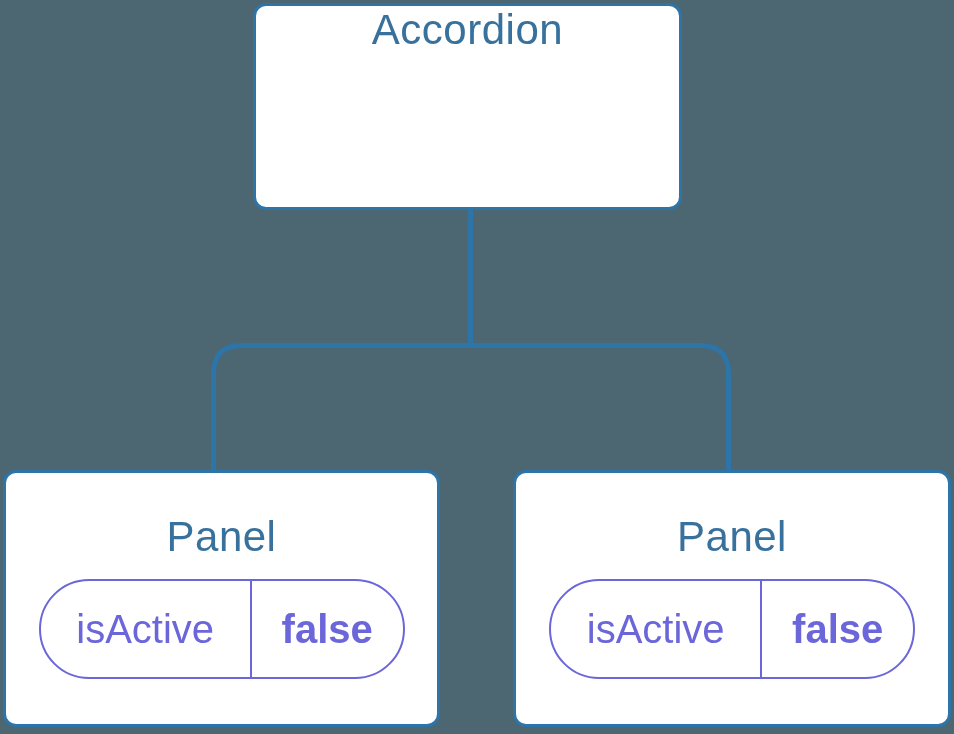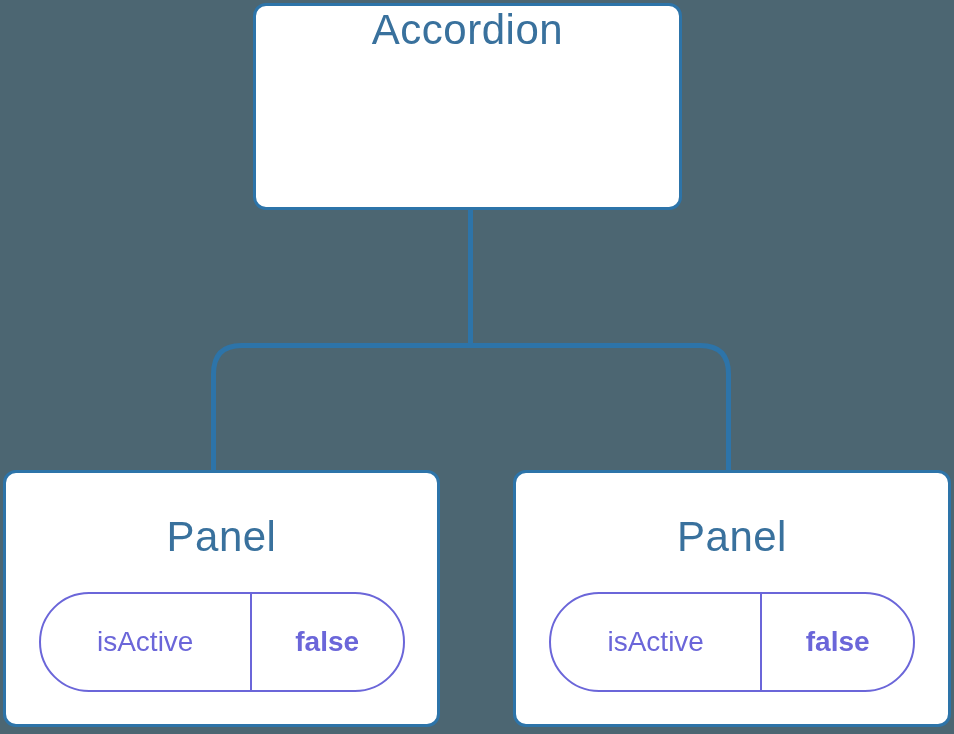--- a/index.html
+++ b/index.html
@@ -47,38 +47,38 @@
     letter-spacing: 0.5px;
     color: var(--node-label);
   }
   .panel-node {
     top: 470px;
     width: 437px; height: 257px;
     display: flex;
     flex-direction: column;
     align-items: center;
     padding-top: 40px;
-    gap: 31px;
+    gap: 18px;
   }
   .panel-left  { left: 3px; }
   .panel-right { left: 513px; width: 438px; }
   .state-pill {
     width: 366px;
     height: 100px;
     border: 2.5px solid var(--state-pill);
     border-radius: 50px;
     display: flex;
     overflow: hidden;
     background: var(--node-fill);
   }
   .pill-cell {
     display: flex;
     align-items: center;
     justify-content: center;
-    font-size: 28px;
+    font-size: 40px;
     color: var(--state-pill);
   }
   .pill-key {
     width: 58.4%;
     border-right: 2.5px solid var(--state-pill);
   }
   .pill-value { width: 41.6%; font-weight: bold; }
 </style>
 </head>
 <body>

